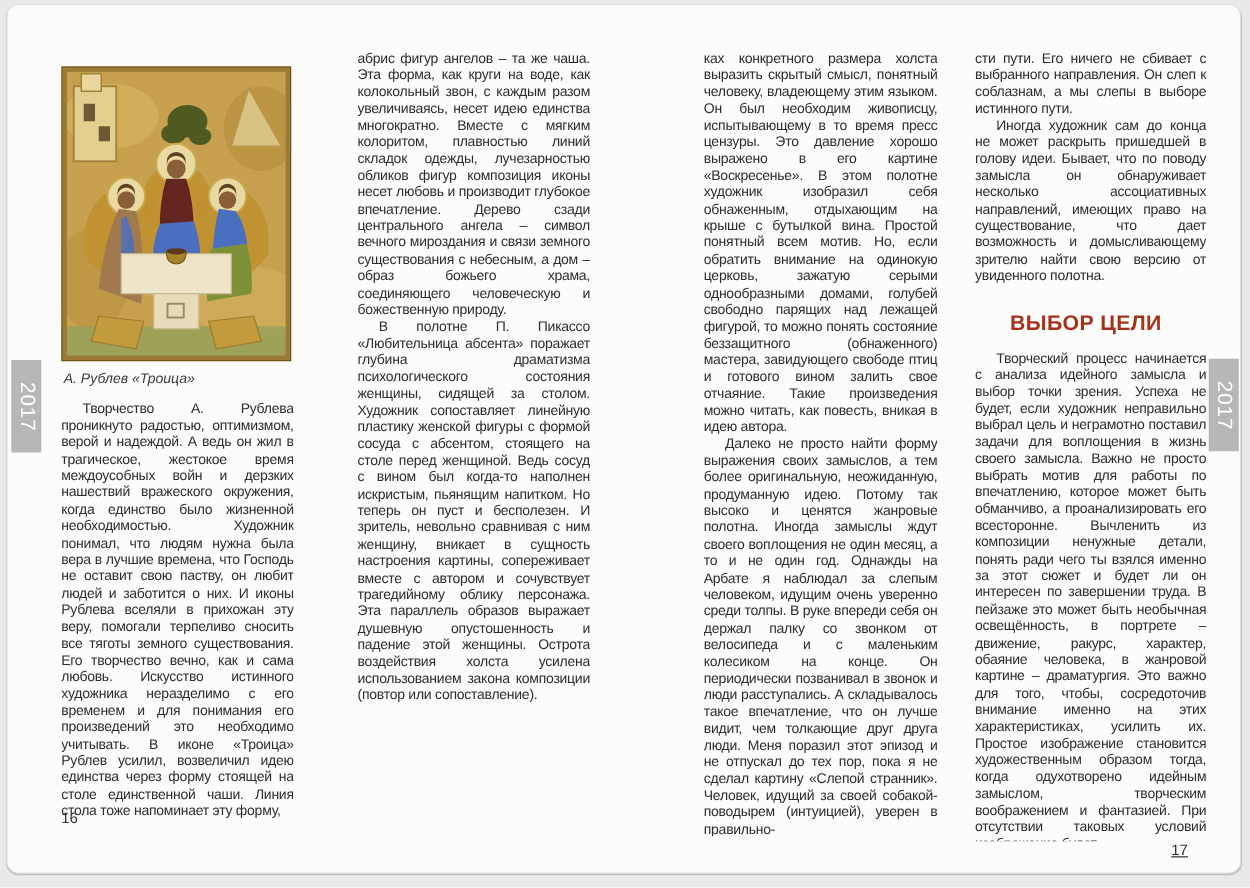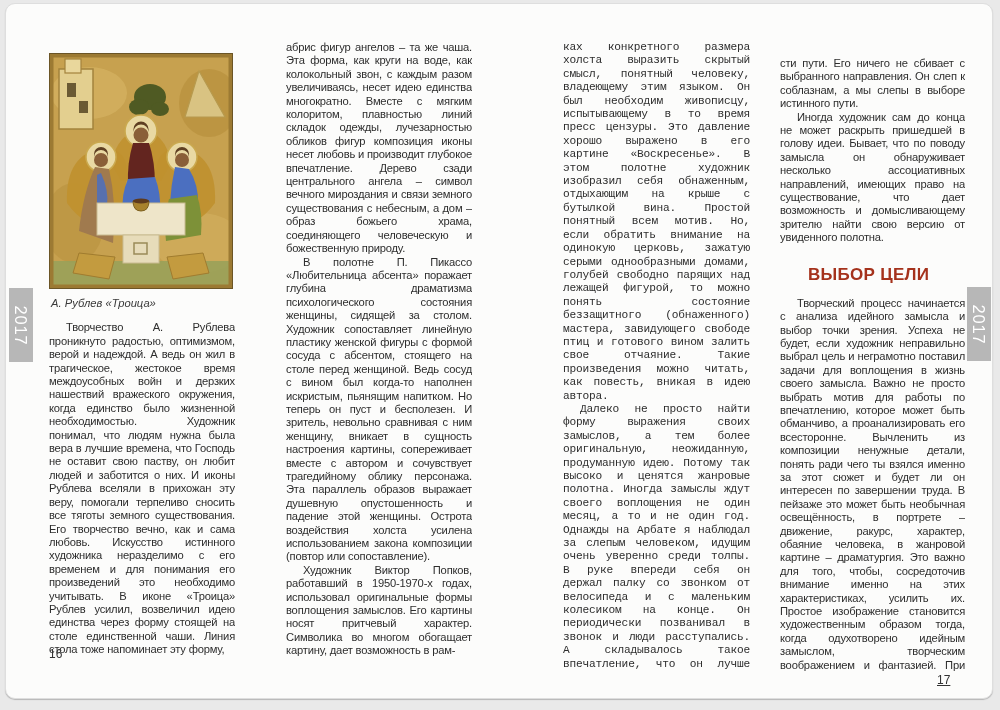--- a/index.html
+++ b/index.html
@@ -33,21 +33,21 @@
   }
   .col p{margin:0;}
   .col p.indent{text-indent:17px;}
   .col h2.heading{
     color:var(--accent_red,#a5321c);
     font-size:17px;line-height:15px;font-weight:bold;
     letter-spacing:.3px;margin:22px 0 15px 0;text-align:left;padding-left:28px;
   }
   .col-1{left:43px;top:49px;width:186px;height:612px;}
   .col-2{left:247px;top:37px;width:186px;height:628px;margin-left:33px;}
-  .col-3{left:557px;top:37px;width:187px;height:628px;font-family:Liberation Mono, monospace;}
+  .col-3{left:557px;top:37px;width:187px;height:628px;}
   .col-4{left:774px;top:37px;width:185px;height:632px;}
   figure{margin:0;padding:0;}
   figure svg{display:block;width:184px;height:236px;}
   figcaption{
     font-style:italic;font-size:11.2px;color:#3a3a3a;
     margin:8px 0 0 2px;text-align:left;letter-spacing:0;
   }
   .paras{margin-top:11px;}
   .col-1 .paras{height:348px;overflow:hidden;}
   .pagenum{
@@ -155,33 +155,32 @@
     </figure>
     <div class="paras">
         <p class="indent">Творчество А. Рублева проникнуто радостью, оптимизмом, верой и надеждой. А ведь он жил в трагическое, жестокое время междоусобных войн и дерзких нашествий вражеского окружения, когда единство было жизненной необходимостью. Художник понимал, что людям нужна была вера в лучшие времена, что Господь не оставит свою паству, он любит людей и заботится о них. И иконы Рублева вселяли в прихожан эту веру, помогали терпеливо сносить все тяготы земного существования. Его творчество вечно, как и сама любовь. Искусство истинного художника неразделимо с его временем и для понимания его произведений это необходимо учитывать. В иконе «Троица» Рублев усилил, возвеличил идею единства через форму стоящей на столе единственной чаши. Линия стола тоже напоминает эту форму,</p>
       </div>
   </div>
 
   <div class="col col-2">
     <div class="paras" style="margin-top:0">
         <p class="noindent">абрис фигур ангелов – та же чаша. Эта форма, как круги на воде, как колокольный звон, с каждым разом увеличиваясь, несет идею единства многократно. Вместе с мягким колоритом, плавностью линий складок одежды, лучезарностью обликов фигур композиция иконы несет любовь и производит глубокое впечатление. Дерево сзади центрального ангела – символ вечного мироздания и связи земного существования с небесным, а дом – образ божьего храма, соединяющего человеческую и божественную природу.</p>
         <p class="indent">В полотне П. Пикассо «Любительница абсента» поражает глубина драматизма психологического состояния женщины, сидящей за столом. Художник сопоставляет линейную пластику женской фигуры с формой сосуда с абсентом, стоящего на столе перед женщиной. Ведь сосуд с вином был когда-то наполнен искристым, пьянящим напитком. Но теперь он пуст и бесполезен. И зритель, невольно сравнивая с ним женщину, вникает в сущность настроения картины, сопереживает вместе с автором и сочувствует трагедийному облику персонажа. Эта параллель образов выражает душевную опустошенность и падение этой женщины. Острота воздействия холста усилена использованием закона композиции (повтор или сопоставление).</p>
-        <p class="indent">Художник Виктор Попков, работавший в 1950-1970-х годах, использовал оригинальные формы воплощения замыслов. Его картины носят притчевый характер. Символика во многом обогащает картину, дает возможность в рам-</p>
       </div>
   </div>
 
   <div class="col col-3">
     <div class="paras" style="margin-top:0">
         <p class="noindent">ках конкретного размера холста выразить скрытый смысл, понятный человеку, владеющему этим языком. Он был необходим живописцу, испытывающему в то время пресс цензуры. Это давление хорошо выражено в его картине «Воскресенье». В этом полотне художник изобразил себя обнаженным, отдыхающим на крыше с бутылкой вина. Простой понятный всем мотив. Но, если обратить внимание на одинокую церковь, зажатую серыми однообразными домами, голубей свободно парящих над лежащей фигурой, то можно понять состояние беззащитного (обнаженного) мастера, завидующего свободе птиц и готового вином залить свое отчаяние. Такие произведения можно читать, как повесть, вникая в идею автора.</p>
         <p class="indent">Далеко не просто найти форму выражения своих замыслов, а тем более оригинальную, неожиданную, продуманную идею. Потому так высоко и ценятся жанровые полотна. Иногда замыслы ждут своего воплощения не один месяц, а то и не один год. Однажды на Арбате я наблюдал за слепым человеком, идущим очень уверенно среди толпы. В руке впереди себя он держал палку со звонком от велосипеда и с маленьким колесиком на конце. Он периодически позванивал в звонок и люди расступались. А складывалось такое впечатление, что он лучше видит, чем толкающие друг друга люди. Меня поразил этот эпизод и не отпускал до тех пор, пока я не сделал картину «Слепой странник». Человек, идущий за своей собакой-поводырем (интуицией), уверен в правильно-</p>
       </div>
   </div>
 
   <div class="col col-4">
-    <div class="paras" style="margin-top:16px">
+    <div class="paras" style="margin-top:0">
         <p class="noindent">сти пути. Его ничего не сбивает с выбранного направления. Он слеп к соблазнам, а мы слепы в выборе истинного пути.</p>
         <p class="indent">Иногда художник сам до конца не может раскрыть пришедшей в голову идеи. Бывает, что по поводу замысла он обнаруживает несколько ассоциативных направлений, имеющих право на существование, что дает возможность и домысливающему зрителю найти свою версию от увиденного полотна.</p>
         <h2 class="heading">ВЫБОР ЦЕЛИ</h2>
         <p class="indent">Творческий процесс начинается с анализа идейного замысла и выбор точки зрения. Успеха не будет, если художник неправильно выбрал цель и неграмотно поставил задачи для воплощения в жизнь своего замысла. Важно не просто выбрать мотив для работы по впечатлению, которое может быть обманчиво, а проанализировать его всесторонне. Вычленить из композиции ненужные детали, понять ради чего ты взялся именно за этот сюжет и будет ли он интересен по завершении труда. В пейзаже это может быть необычная освещённость, в портрете – движение, ракурс, характер, обаяние человека, в жанровой картине – драматургия. Это важно для того, чтобы, сосредоточив внимание именно на этих характеристиках, усилить их. Простое изображение становится художественным образом тогда, когда одухотворено идейным замыслом, творческим воображением и фантазией. При отсутствии таковых условий изображение будет</p>
       </div>
   </div>
 
   <div class="pagenum pagenum-left">16</div>
   <div class="pagenum pagenum-right">17</div>
 

